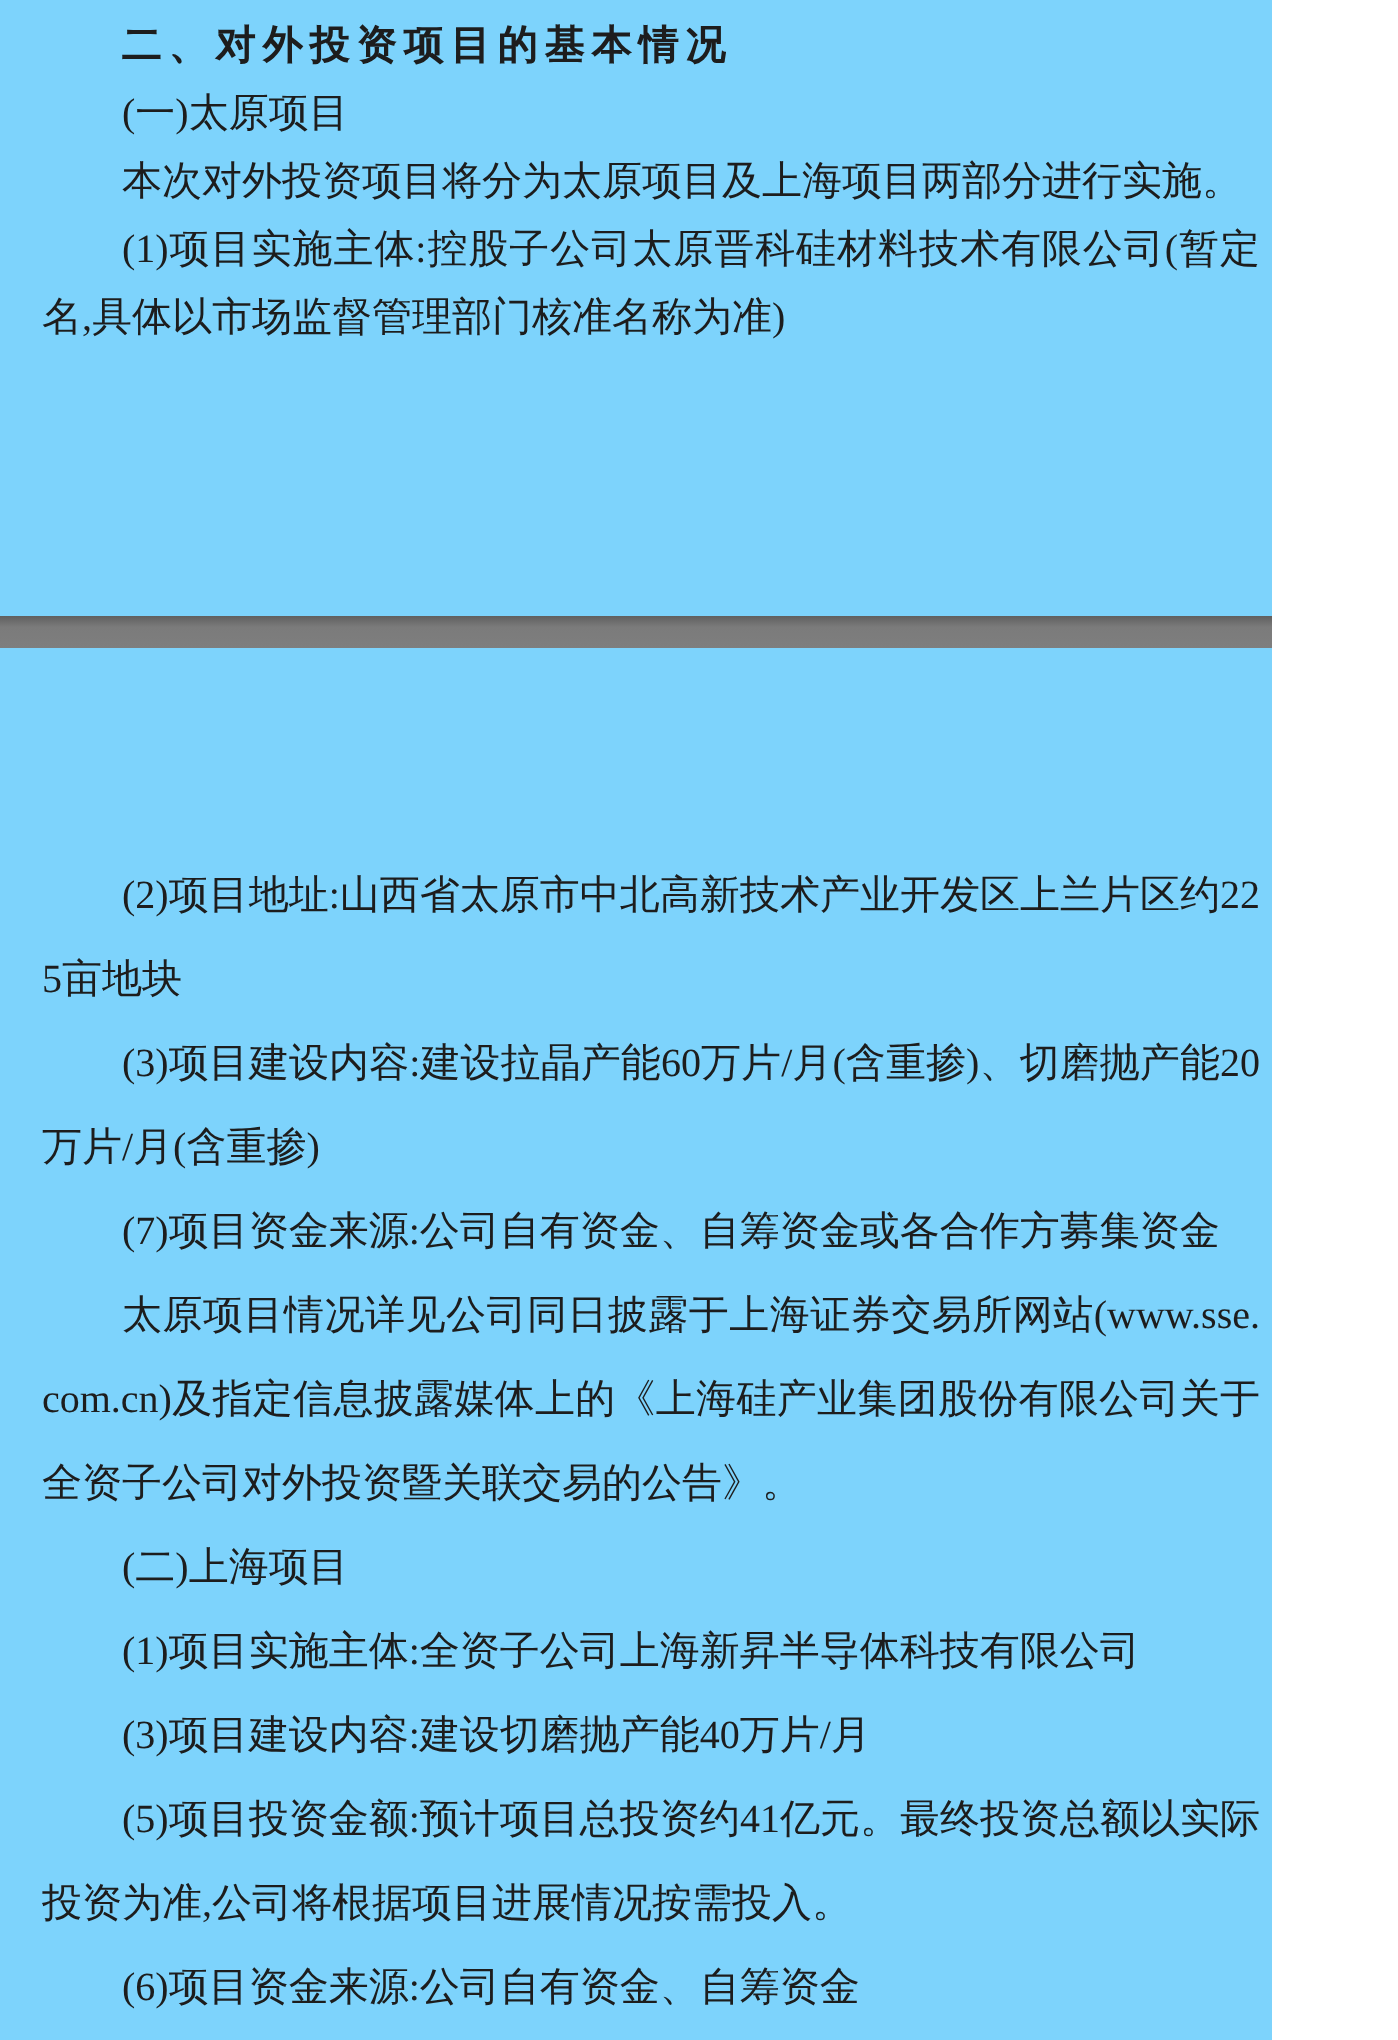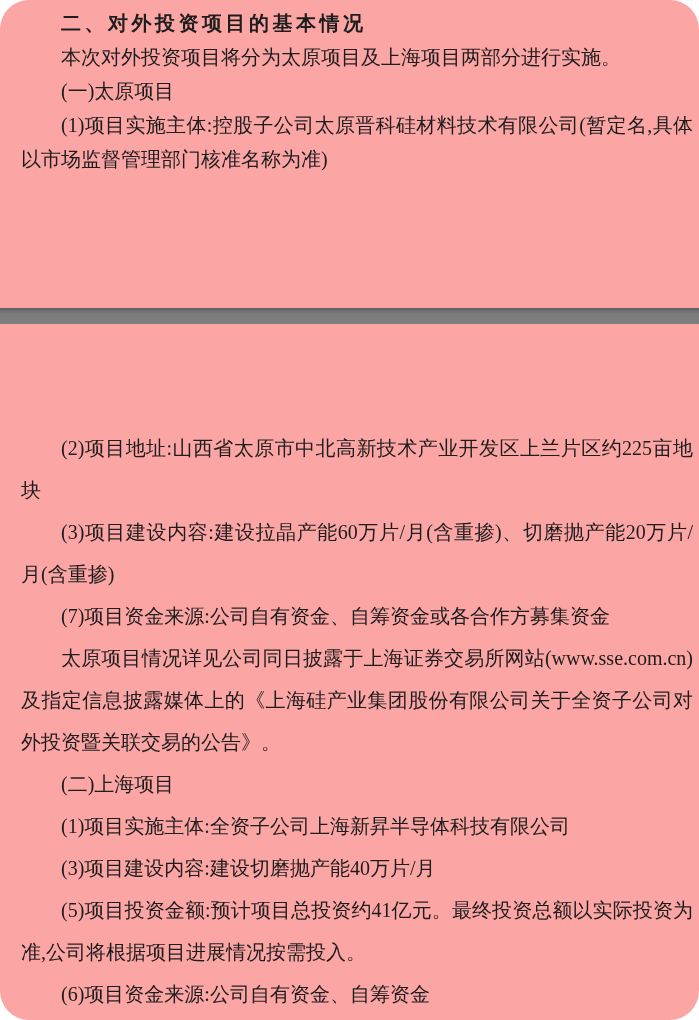--- a/index.html
+++ b/index.html
@@ -2,27 +2,26 @@
 <html><head>
 <meta charset="utf-8">
 <style>
   html, body {
     margin: 0;
     padding: 0;
     background: #ffffff;
   }
   .page {
     position: relative;
-    width: 699px;
+    width: 636px;
     height: 1020px;
-    background: #fca5a5;
+    background: #7dd3fc;
     overflow: hidden;
     font-family: "Liberation Serif", "DejaVu Serif", serif;
     color: #1d1d1d;
-    border-radius: 29px;
   }
   .text-block {
     position: absolute;
     left: 21px;
     right: 6px;
   }
   .top-block { top: 6px; }
   .bottom-block { top: 427px; }
   .para {
     margin: 0;
@@ -47,22 +46,22 @@
     background: linear-gradient(180deg, #5f5f5f 0%, #7b7b7b 35%, #7e7e7e 100%);
   }
 </style>
 </head>
 <body>
 
 <div class="page">
 
   <div class="text-block top-block">
     <p class="para section-title">二、对外投资项目的基本情况</p>
+    <p class="para">(一)太原项目</p>
     <p class="para">本次对外投资项目将分为太原项目及上海项目两部分进行实施。</p>
-    <p class="para">(一)太原项目</p>
     <p class="para">(1)项目实施主体:控股子公司太原晋科硅材料技术有限公司(暂定名,具体以市场监督管理部门核准名称为准)</p>
   </div>
 
   <div class="stitch-divider"></div>
 
   <div class="text-block bottom-block">
     <p class="para">(2)项目地址:山西省太原市中北高新技术产业开发区上兰片区约225亩地块</p>
     <p class="para">(3)项目建设内容:建设拉晶产能60万片/月(含重掺)、切磨抛产能20万片/月(含重掺)</p>
     <p class="para">(7)项目资金来源:公司自有资金、自筹资金或各合作方募集资金</p>
     <p class="para">太原项目情况详见公司同日披露于上海证券交易所网站(www.sse.com.cn)及指定信息披露媒体上的《上海硅产业集团股份有限公司关于全资子公司对外投资暨关联交易的公告》。</p>

